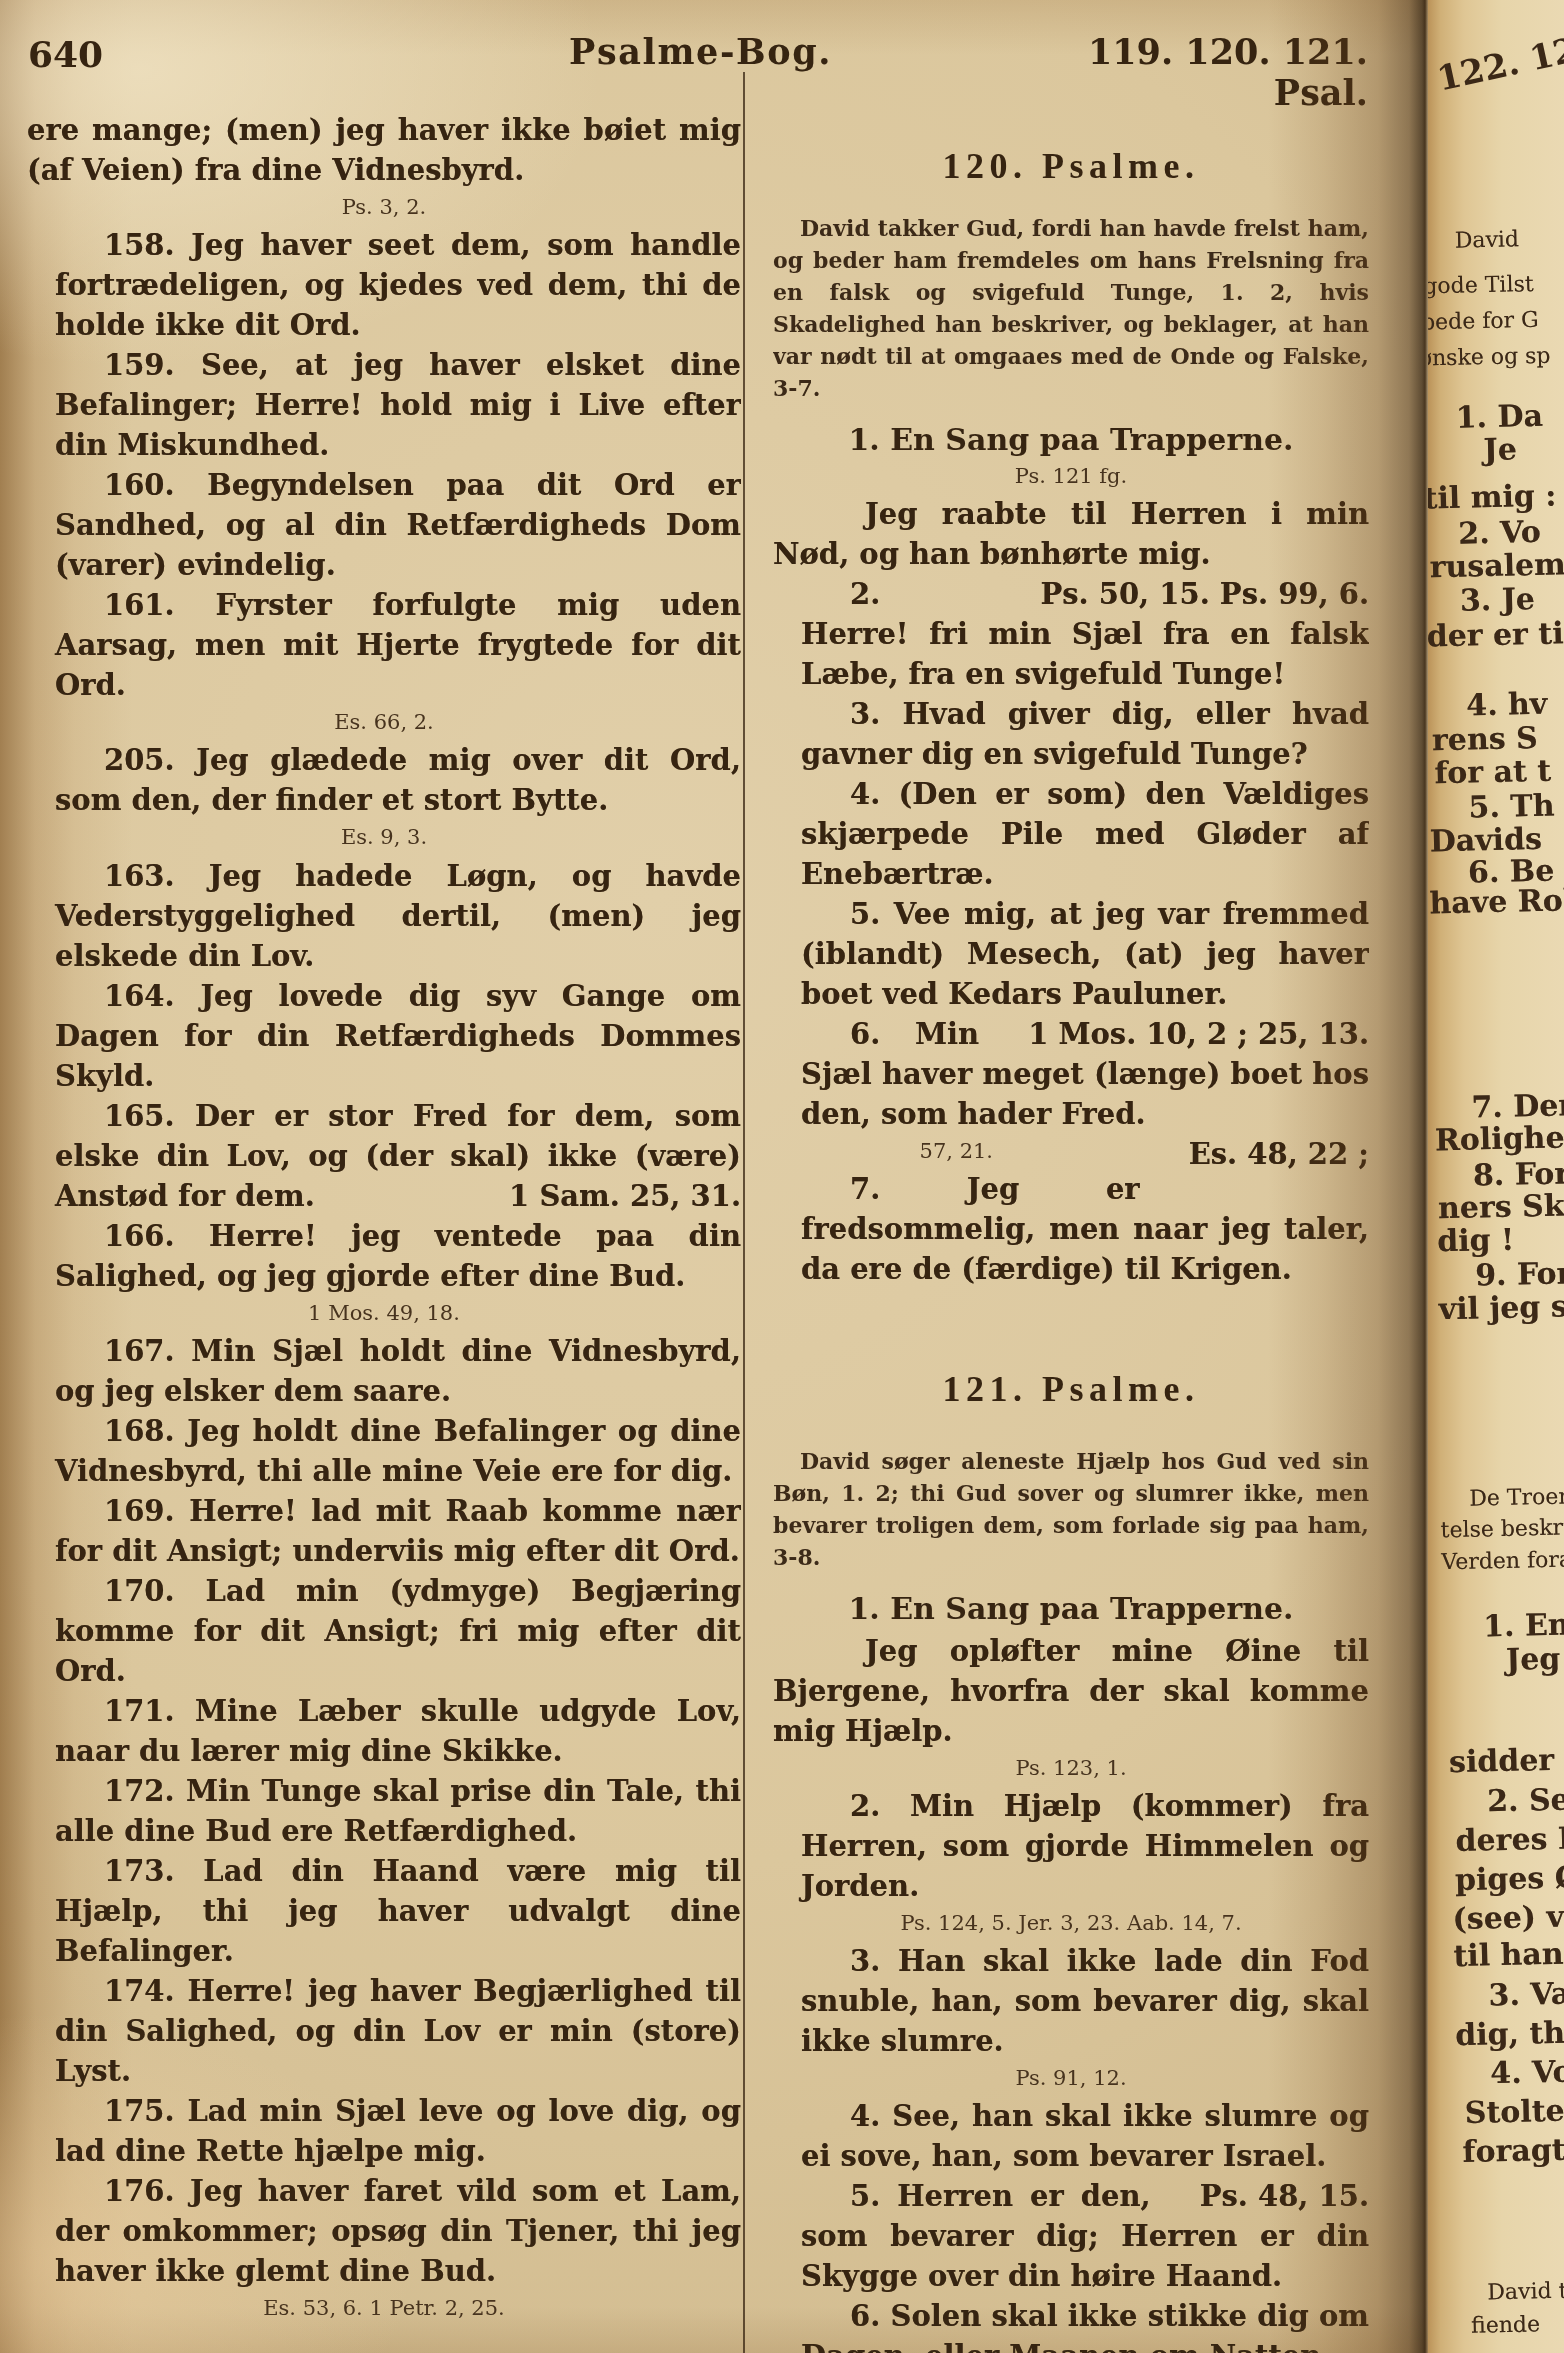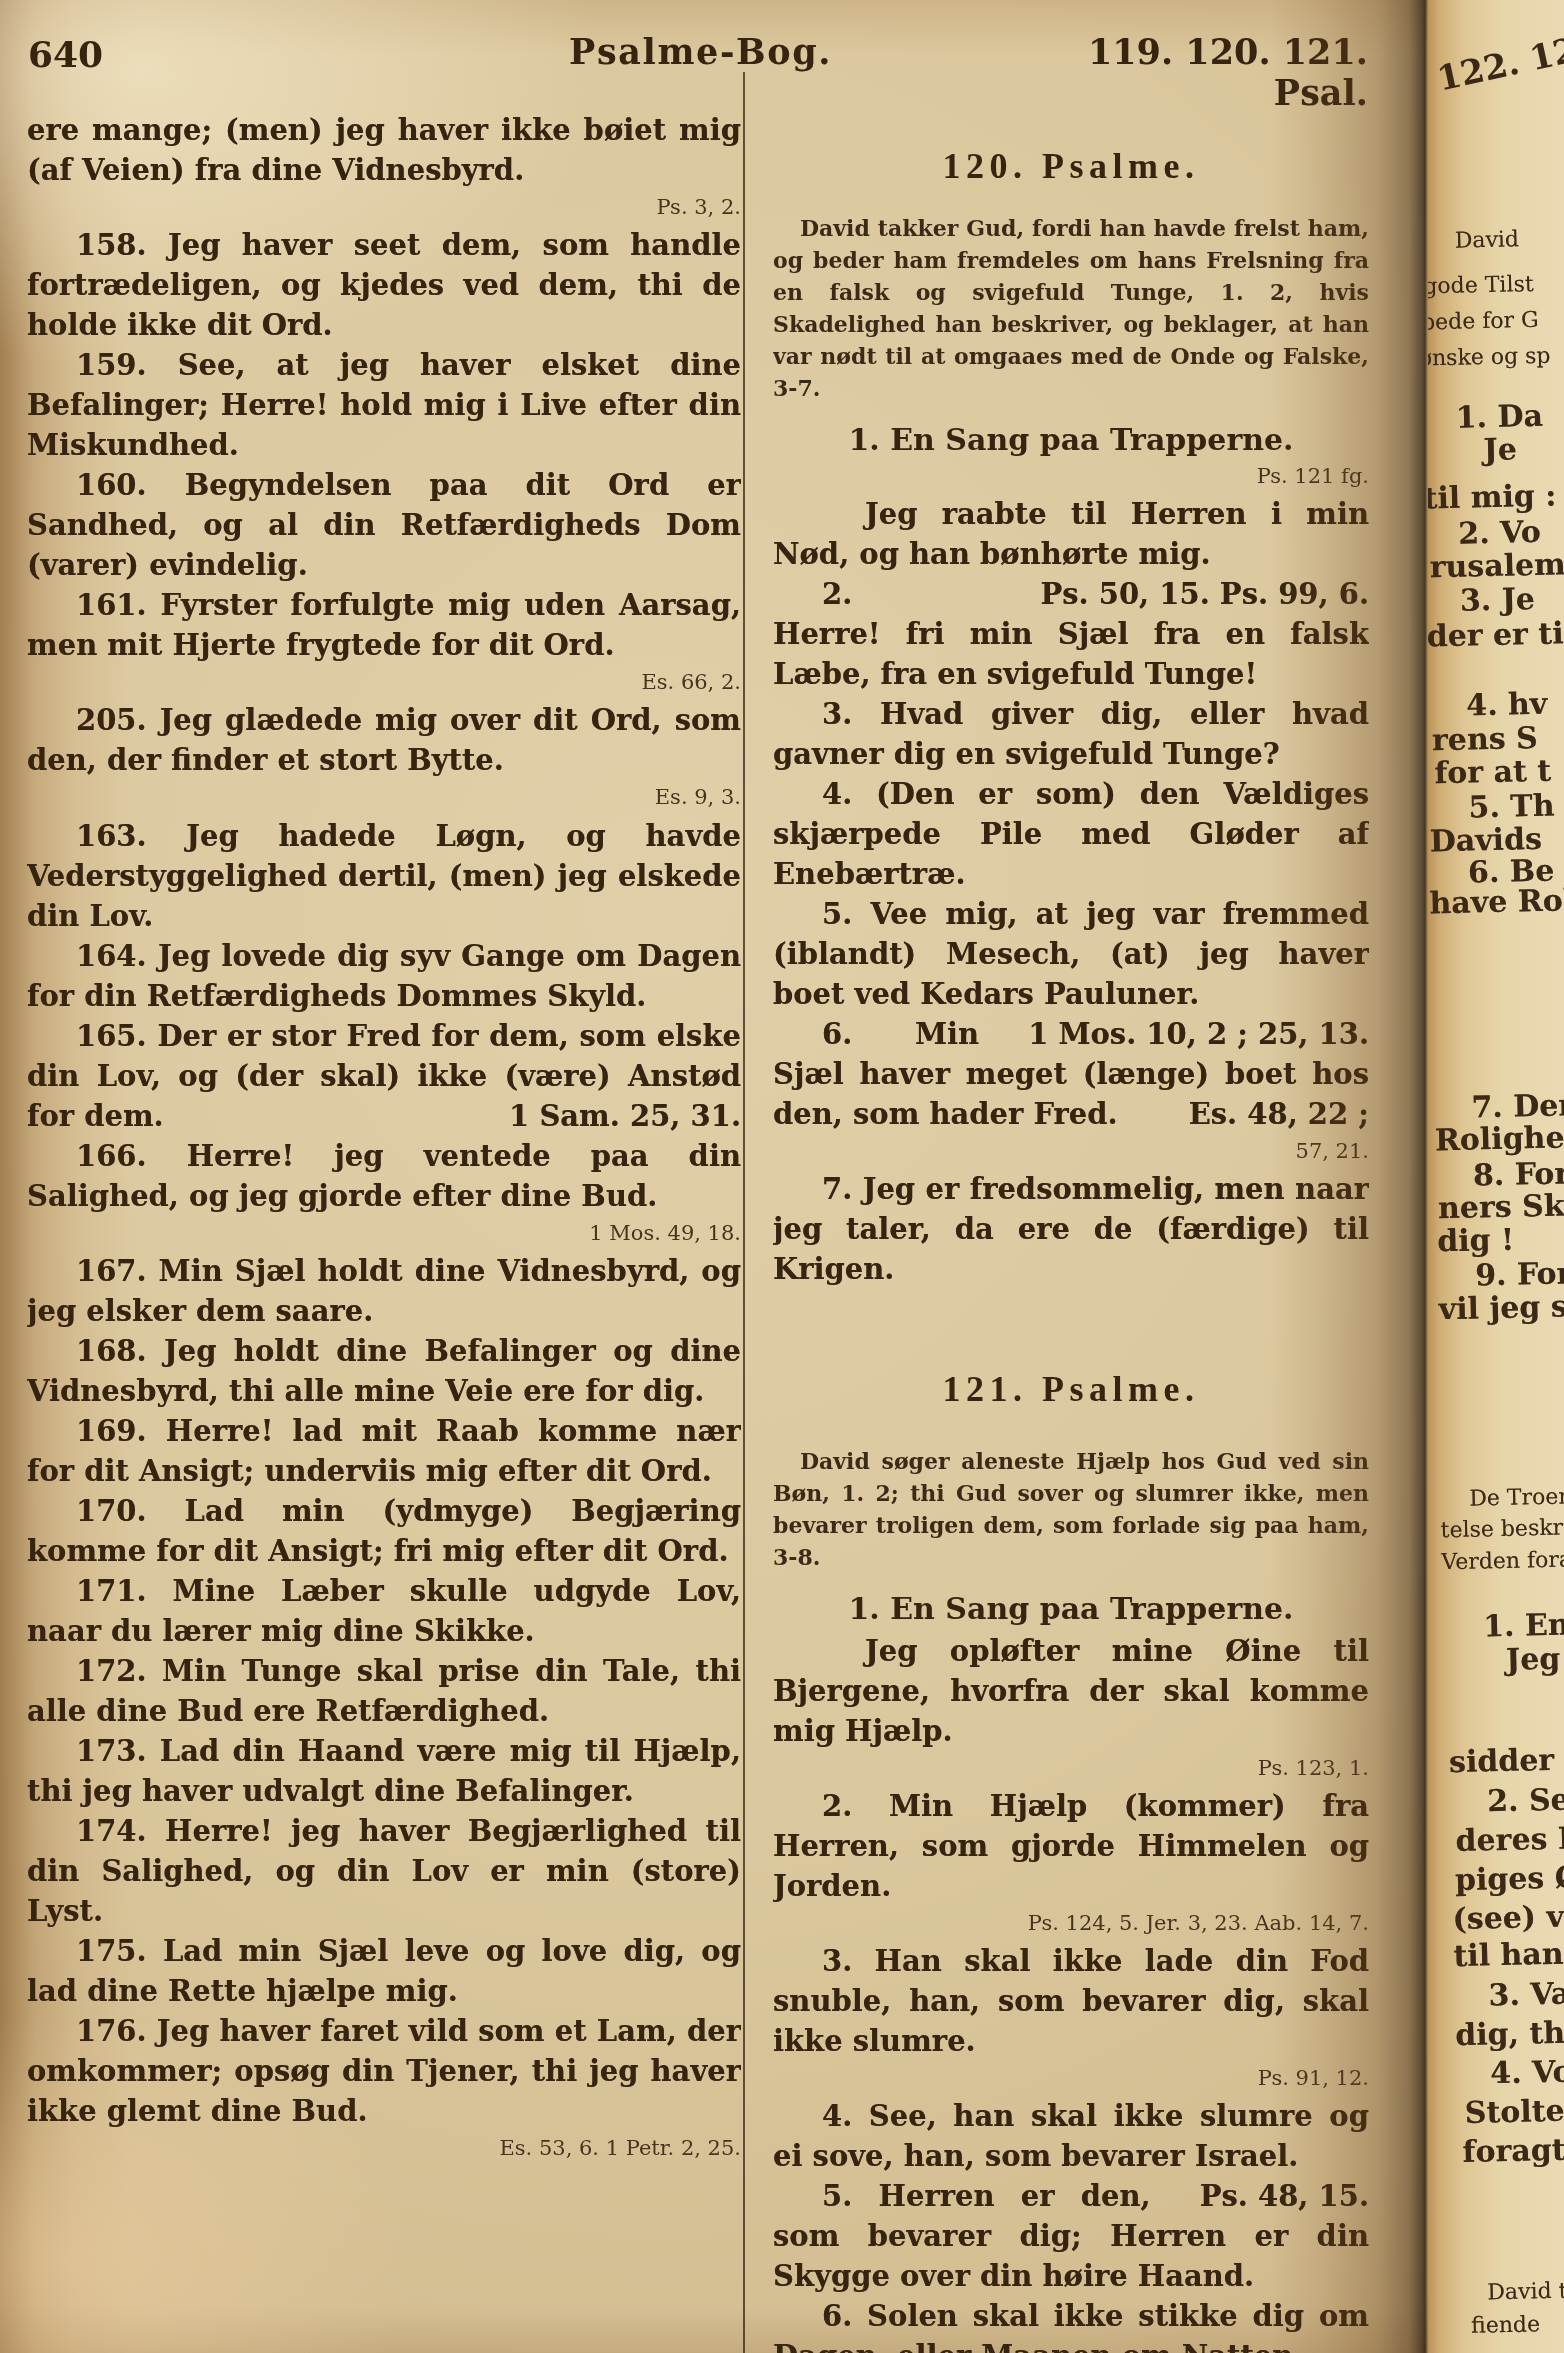--- a/index.html
+++ b/index.html
@@ -50,23 +50,23 @@
   
   .divider{position:absolute;left:743px;top:72px;bottom:0;width:2.3px;background:rgba(62,42,22,.78);}
   
   .col{position:absolute;overflow:hidden;}
   .col.left{left:27px;top:110px;width:714px;height:2244px;}
   .col.right{left:773px;top:131px;width:596px;height:2222px;}
   .b-cont,.b-verse,.b-verse1{
     font-size:29px;line-height:40px;text-align:justify;font-weight:700;
     color:#362411;text-shadow:0 0 0.5px rgba(54,36,17,.5);margin:0;
   }
-  .b-verse{text-indent:49px;}
+  .b-verse{text-indent:49px;margin-left:28px;}
   .b-verse1{text-indent:92px;}
-  .b-cite{font-size:21px;line-height:29px;text-align:right;font-weight:400;color:#47331e;margin:3.1px 0;}
+  .b-cite{font-size:21px;line-height:29px;text-align:center;font-weight:400;color:#47331e;margin:3.1px 0;}
   .b-heading{font-size:36px;line-height:45px;text-align:center;font-weight:700;letter-spacing:5.5px;margin:12.5px 0 23.5px;font-family:Liberation Serif, serif;}
   .b-heading.spaced{margin:78px 0 33px;}
   .b-sub{font-size:30px;line-height:39px;text-align:center;font-weight:700;margin:15.6px 0 3.1px;}
   .b-intro{font-size:22px;line-height:32px;text-align:justify;text-indent:27px;font-weight:700;color:#3c2a18;margin:0 0 9.4px;}
   .tail{float:right;font-weight:700;}
 </style>
 </head>
 <body>
 
 <div class="photo">

